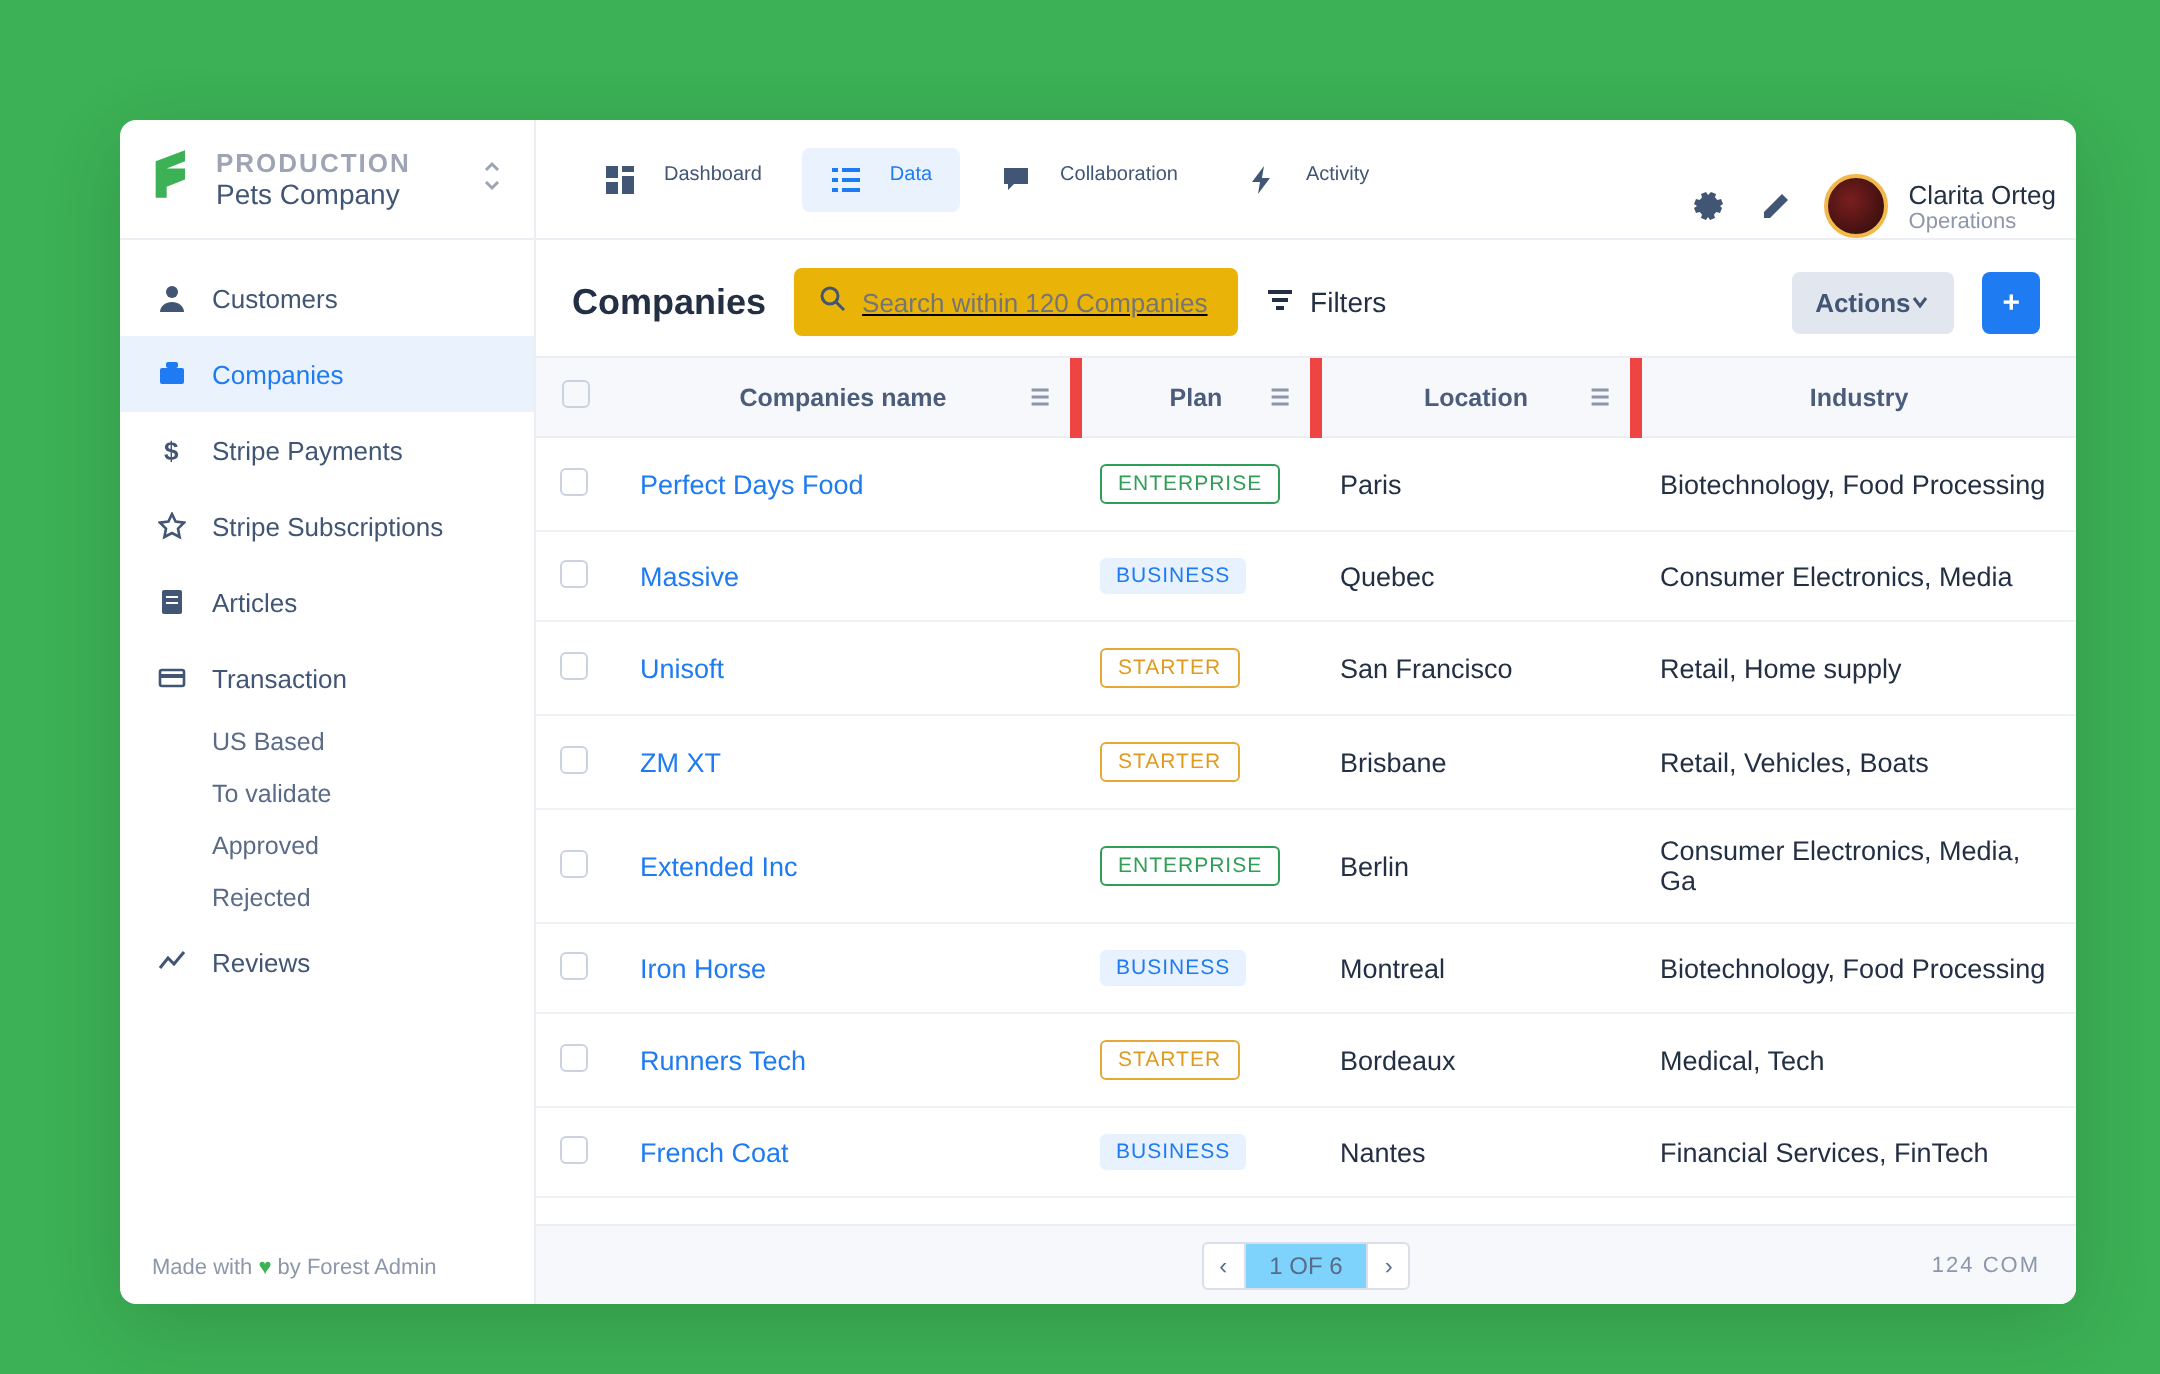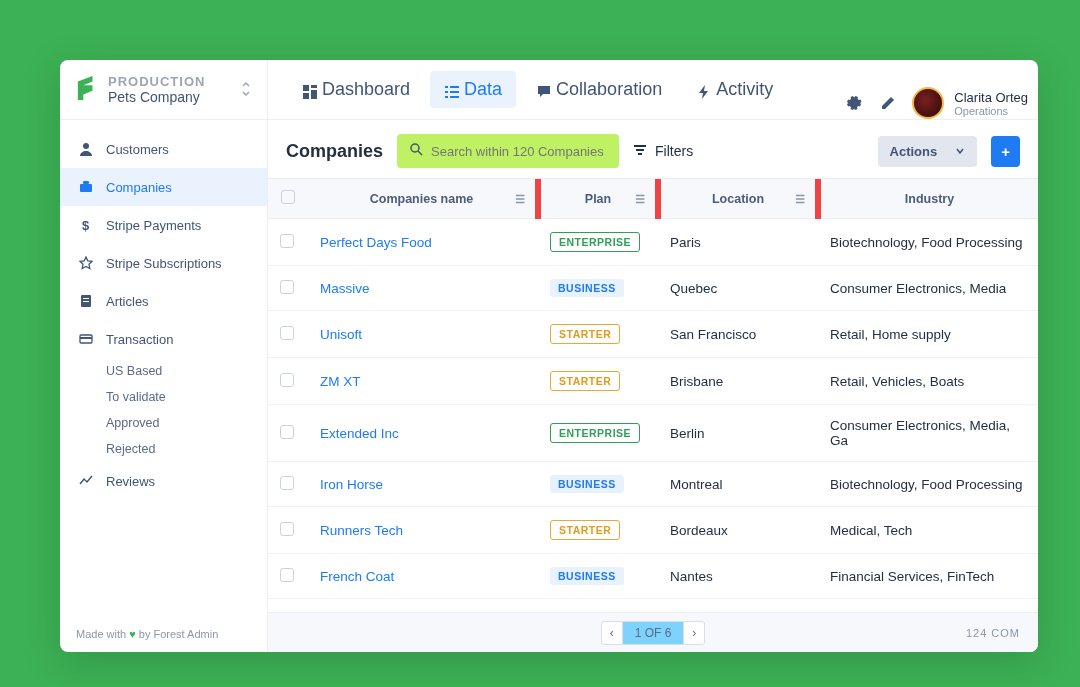--- a/index.html
+++ b/index.html
@@ -39,22 +39,22 @@
   border-right: 1px solid #eceef3;
   height: 100%;
 }
 .org-logo svg { width: 22px; height: 28px; }
 .org-text { flex: 1; }
 .org-env { font-size: 13px; letter-spacing: 1px; color: #9da5b4; font-weight: 600; }
 .org-name { font-size: 14px; color: #415574; font-weight: 500; }
 .org-chev { color: #9da5b4; font-size: 11px; cursor: pointer; }
 .nav-tabs { display: flex; align-items: center; gap: 6px; padding-left: 20px; }
 .nav-tab {
-  display: flex; align-items: flex-end; gap: 4px;
-  padding: 8px 14px; font-size: 18px; color: #415574;
+  display: flex; align-items: flex-start; gap: 14px;
+  padding: 8px 14px; font-size: 10px; color: #415574;
   cursor: pointer; border-radius: 4px; font-weight: 500;
 }
 .nav-tab.active { background: #eaf2fe; color: #1e7bf2; }
 .nav-tab .ic { width: 16px; height: 16px; display:flex; align-items:center; justify-content:center; color:inherit; }
 .topbar-right { margin-left: auto; display: flex; align-items: center; gap: 14px; padding-right: 10px; margin-top: 27px; }
 .icon-btn { width:20px; height:20px; cursor:pointer; color:#415574; display:flex; align-items:center; justify-content:center; font-size:15px; }
 .user-block { display:flex; align-items:center; gap:10px; }
 .avatar { width:32px; height:32px; border-radius:50%; background: radial-gradient(circle at 40% 40%, #7a1f1f, #2b0a0a); border:2px solid #f2b94a; }
 .user-name { font-size:13px; color:#233044; font-weight:500; }
 .user-role { font-size:11px; color:#8c97aa; }
@@ -68,48 +68,48 @@
 }
 .side-item.active { background:#eaf2fe; color:#1e7bf2; }
 .side-item .ic { width:16px; height:16px; display:flex; align-items:center; justify-content:center; color:inherit; }
 .side-sub { padding:6px 18px 6px 46px; font-size:12.5px; color:#5a6b87; cursor:pointer; }
 .sidebar-footer { padding:12px 16px; font-size:11px; color:#8c97aa; }
 .sidebar-footer .heart { color:#3cb155; }
 .main { flex:1; display:flex; flex-direction:column; overflow:hidden; }
 .toolbar { padding:14px 18px 10px 18px; display:flex; align-items:center; gap:14px; }
 .page-title { font-size:18px; font-weight:600; color:#233044; }
 .search-box {
-  flex:1; max-width:310px; background:#bef264; border-radius:4px;
-  height:34px; display:flex; align-items:center; padding:0 12px; gap:8px;
+  flex:1; max-width:310px; background:#eab308; border-radius:4px;
+  height:34px; display:flex; align-items:center; padding:0 12px; gap:8px;text-decoration:underline;
 }
 .search-box input { border:none; background:transparent; outline:none; font-size:13px; flex:1; color:#415574; }
 .filters-btn { display:flex; align-items:center; gap:8px; font-size:14px; font-weight:500; color:#233044; cursor:pointer; }
 .spacer { flex:1; }
 .actions-btn {
   background:#e2e6ee; color:#415574; font-size:13px; font-weight:600;
-  padding:8px 12px; border-radius:4px; cursor:pointer; display:flex; align-items:center; gap:18px;
+  padding:8px 12px; border-radius:4px; cursor:pointer; display:flex; align-items:center; gap:0;
 }
 .create-btn {
   background:#1e7bf2; color:#fff; font-size:15px; font-weight:600;
   padding:7px 10px; border-radius:4px; cursor:pointer; display:flex; align-items:center; gap:4px;
 }
 .table-wrap { flex:1; overflow:hidden; border-top:1px solid #eceef3; position:relative; }
 table { width:100%; border-collapse:collapse; table-layout:fixed; }
 thead th {
   background:#f7f8fb; text-align:center; font-size:12.5px; color:#4b5d7b;
   font-weight:700; padding:11px 12px; border-bottom:1px solid #eceef3;
   position:relative;
 }
 thead th.border-l { border-left:6px solid #ef4444; }
 .sort-ic { position:absolute; right:10px; top:50%; transform:translateY(-50%); color:#8c97aa; font-size:11px; }
 tbody td { padding:13px 12px; font-size:13.5px; color:#233044; border-bottom:1px solid #f0f2f7; }
 tbody td.namecol a { color:#1e7bf2; text-decoration:none; font-weight:500; }
 .chk { width:14px; height:14px; border:1.5px solid #cbd2e0; border-radius:3px; display:inline-block; cursor:pointer; }
 .badge {
-  display:inline-block; padding:3px 8px; font-size:10.5px; font-weight:700;
+  display:inline-block; padding:3px 8px; font-size:10.5px; font-weight:400;
   letter-spacing:0.5px; border-radius:3px;
 }
 .badge.enterprise { color:#2f9e57; border:1px solid #2f9e57; background:#fff; }
 .badge.business { color:#1e7bf2; background:#e8f1fe; }
 .badge.starter { color:#e09b1f; border:1px solid #e6a836; background:#fff; }
 .pager {
   position:absolute; bottom:0; left:0; right:0; height:40px;
   background:#f7f8fb; border-top:1px solid #eceef3;
   display:flex; align-items:center; justify-content:center;
   font-size:12px; color:#5a6b87;

